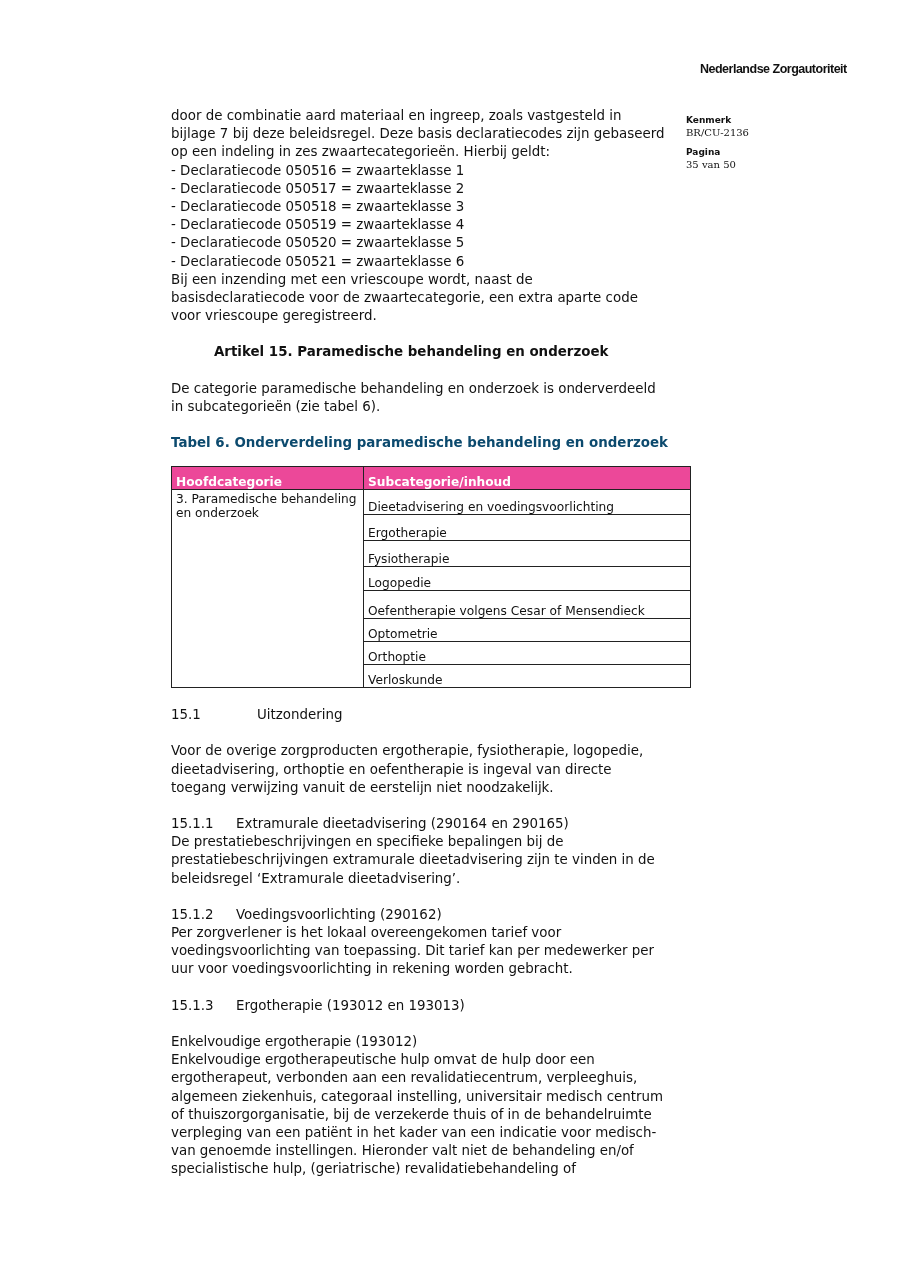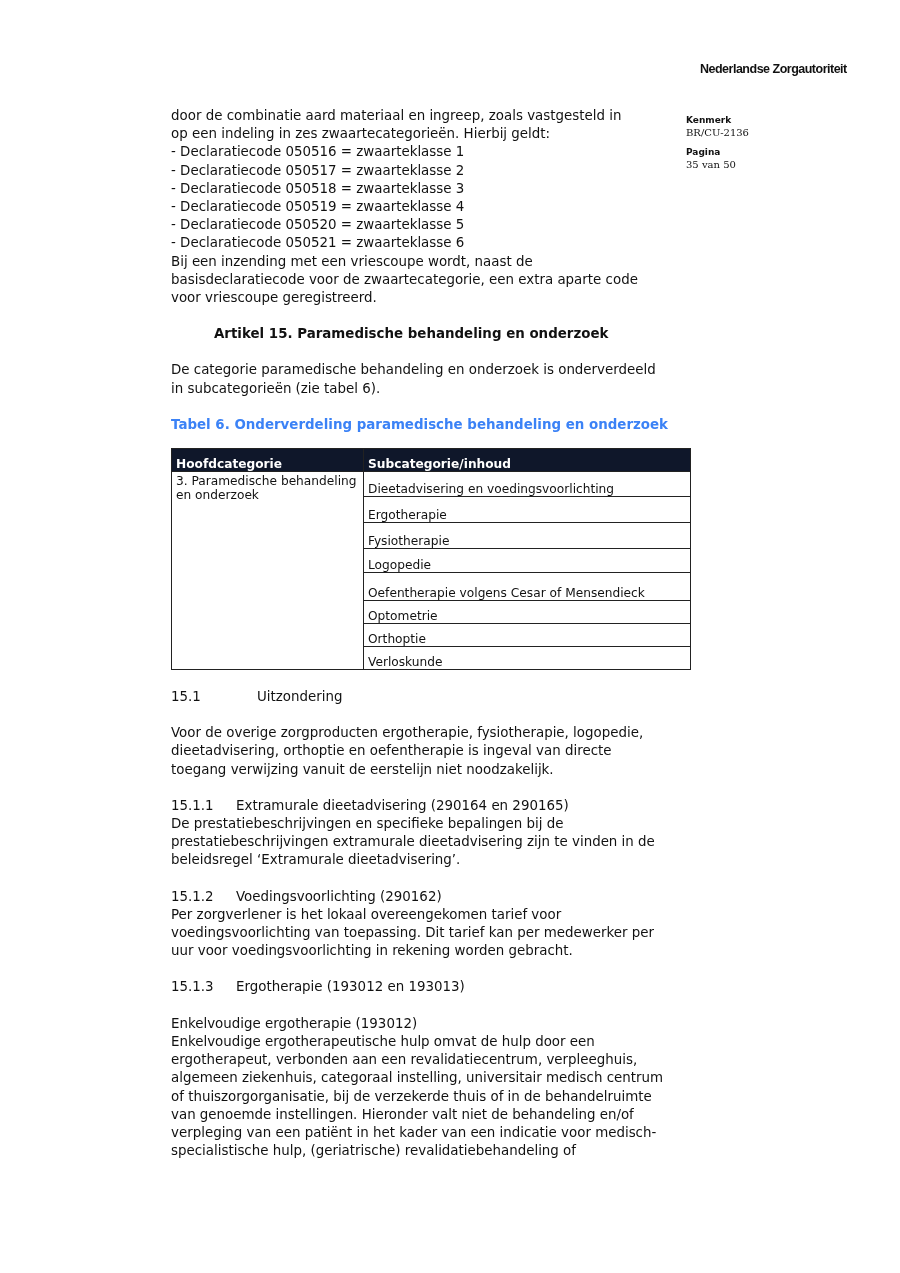--- a/index.html
+++ b/index.html
@@ -7,23 +7,23 @@
          font-family: "DejaVu Sans", sans-serif; color: #111; }
   .org { position: absolute; left: 685px; top: 62px; font-size: 12.5px; font-weight: bold;
          letter-spacing: -0.5px; font-family: "Liberation Sans", sans-serif; margin-left: 15px; }
   .meta { position: absolute; left: 686px; top: 114px; width: 120px; }
   .meta .lbl { font-size: 9px; font-weight: bold; line-height: 12px; }
   .meta .val { font-size: 10px; line-height: 14px; font-family: "DejaVu Serif", serif; margin-bottom: 6px; }
   .main { position: absolute; left: 171px; top: 107px; width: 520px; font-size: 13.4px; line-height: 18.2px; }
   .p { margin: 0; }
   .gap { height: 18px; }
   .article { font-weight: bold; padding-left: 43px; margin: 0; }
-  .table-title { color: #3b82f6; font-weight: bold; margin: 0; }
+  .table-title { color: #0c4a6e; font-weight: bold; margin: 0; }
   table.t { border-collapse: collapse; width: 520px; font-size: 12.2px; margin-top: 14px; }
-  table.t th { background: #0f172a; color: #fff; text-align: left; font-weight: bold;
+  table.t th { background: #ec4899; color: #fff; text-align: left; font-weight: bold;
                padding: 8px 4px 0 4px; height: 14px; line-height: 14px; border: 1.5px solid #222; }
   table.t td { border: 1.5px solid #222; padding: 0 4px; vertical-align: bottom; line-height: 14px; }
   table.t td.main-cat { vertical-align: top; padding-top: 2px; width: 183px; }
   .sec { font-weight: normal; display: inline-block; }
   .sec1 { width: 86px; }
   .sec2 { width: 65px; }
 </style>
 </head>
 <body>
 
@@ -32,20 +32,21 @@
 <div class="meta">
   <div class="lbl">Kenmerk</div>
   <div class="val">BR/CU-2136</div>
   <div class="lbl">Pagina</div>
   <div class="val">35 van 50</div>
 </div>
 
 <div class="main">
   <div>
     <p class="p">door de combinatie aard materiaal en ingreep, zoals vastgesteld in</p>
+    <p class="p">bijlage 7 bij deze beleidsregel. Deze basis declaratiecodes zijn gebaseerd</p>
     <p class="p">op een indeling in zes zwaartecategorieën. Hierbij geldt:</p>
     <p class="p">- Declaratiecode 050516 = zwaarteklasse 1</p>
     <p class="p">- Declaratiecode 050517 = zwaarteklasse 2</p>
     <p class="p">- Declaratiecode 050518 = zwaarteklasse 3</p>
     <p class="p">- Declaratiecode 050519 = zwaarteklasse 4</p>
     <p class="p">- Declaratiecode 050520 = zwaarteklasse 5</p>
     <p class="p">- Declaratiecode 050521 = zwaarteklasse 6</p>
     <p class="p">Bij een inzending met een vriescoupe wordt, naast de</p>
     <p class="p">basisdeclaratiecode voor de zwaartecategorie, een extra aparte code</p>
     <p class="p">voor vriescoupe geregistreerd.</p>
@@ -127,16 +128,16 @@
   <div class="gap"></div>
   <p class="p">
     <span class="sec sec2">15.1.3</span><span>Ergotherapie (193012 en 193013)</span>
   </p>
   <div class="gap"></div>
   <p class="p">Enkelvoudige ergotherapie (193012)</p>
   <p class="p">Enkelvoudige ergotherapeutische hulp omvat de hulp door een</p>
   <p class="p">ergotherapeut, verbonden aan een revalidatiecentrum, verpleeghuis,</p>
   <p class="p">algemeen ziekenhuis, categoraal instelling, universitair medisch centrum</p>
   <p class="p">of thuiszorgorganisatie, bij de verzekerde thuis of in de behandelruimte</p>
+  <p class="p">verpleging van een patiënt in het kader van een indicatie voor medisch-</p>
   <p class="p">van genoemde instellingen. Hieronder valt niet de behandeling en/of</p>
-  <p class="p">verpleging van een patiënt in het kader van een indicatie voor medisch-</p>
   <p class="p">specialistische hulp, (geriatrische) revalidatiebehandeling of</p>
 </div>
 
 </body></html>

